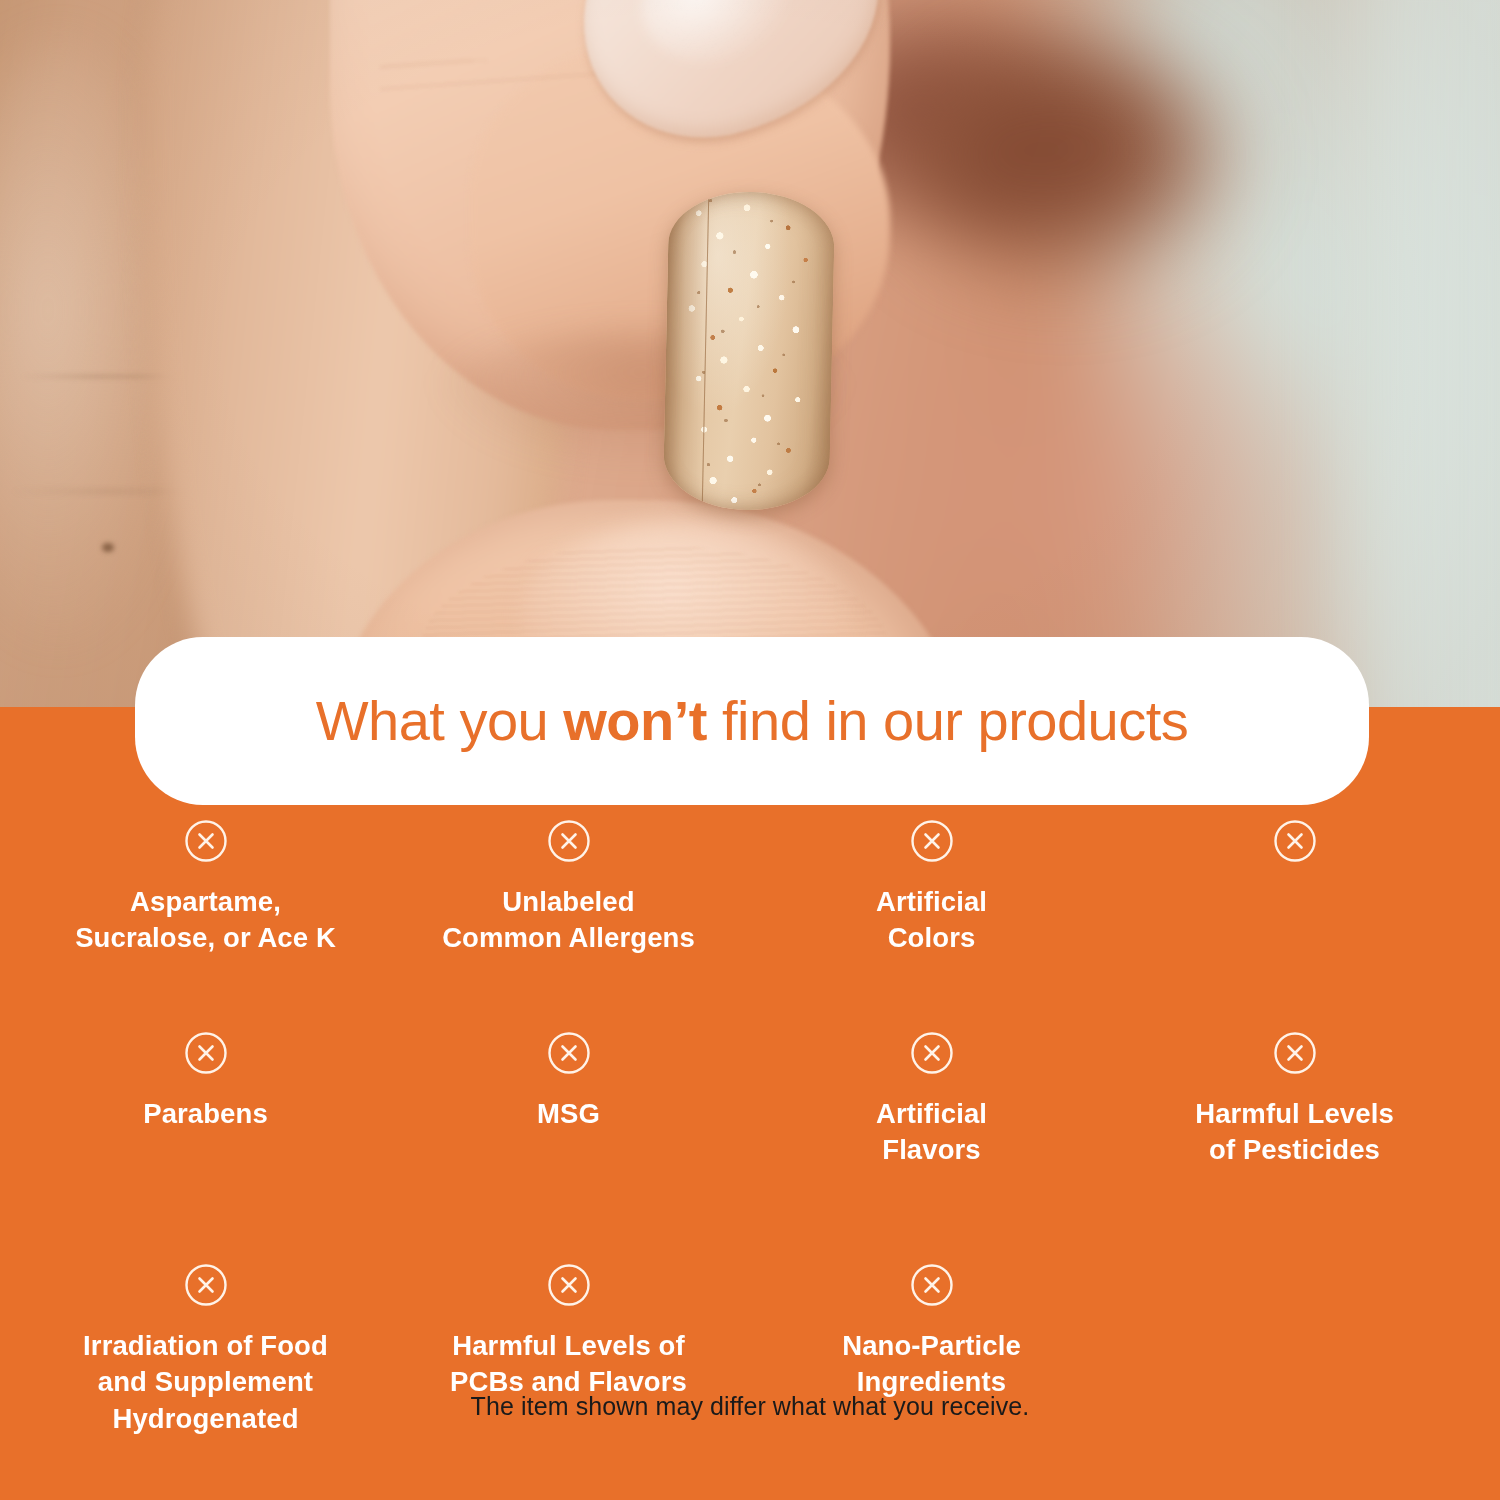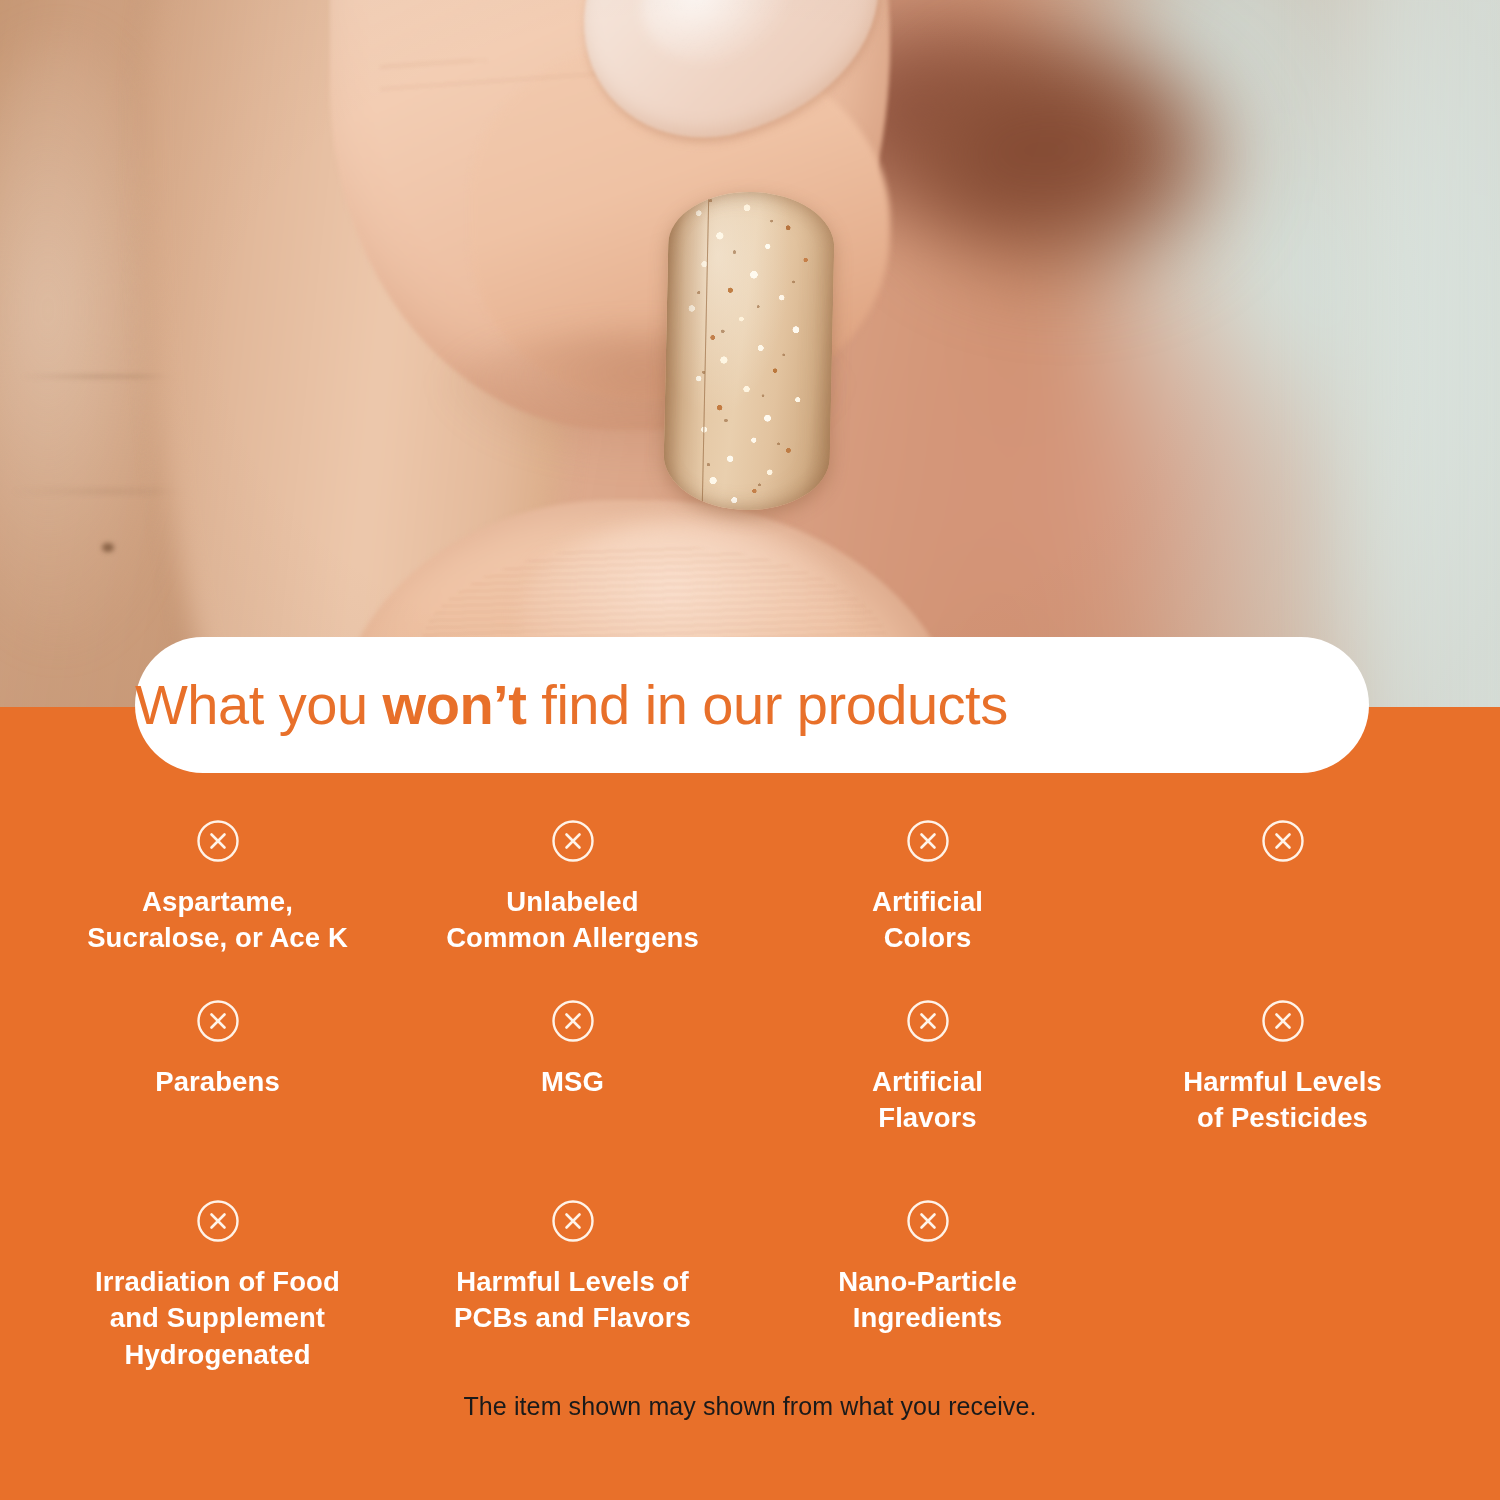--- a/index.html
+++ b/index.html
@@ -299,26 +299,26 @@
     height: 793px;
     background: #E8702A;
   }
 
   
   .title-pill {
     position: absolute;
     left: 135px;
     top: 637px;
     width: 1234px;
-    height: 136px;
+    height: 168px;
     background: #FFFFFF;
     border-radius: 68px;
     display: flex;
     align-items: center;
-    justify-content: flex-start;
+    justify-content: center;
     z-index: 5;
   }
   .title-text {
     font-family: "Liberation Sans", sans-serif;
     font-size: 56px;
     font-weight: 400;
     color: #E8702A;
     letter-spacing: -0.5px;
     white-space: nowrap;
     line-height: 1;
@@ -328,20 +328,21 @@
   
   .grid {
     position: absolute;
     left: 40px;
     top: 818px;
     width: 1420px;
     display: grid;
     grid-template-columns: repeat(4, 1fr);
     row-gap: 0;
     column-gap: 0;
+    gap: 32px;
   }
   .cell {
     display: flex;
     flex-direction: column;
     align-items: center;
     padding: 0 8px;
   }
   .cell.r1 { height: 180px; }
   .cell.r2 { height: 172px; }
   .cell.r3 { height: 200px; }
@@ -540,15 +541,15 @@
           <circle cx="23" cy="23" r="19.5" fill="none" stroke="#FFF3E8" stroke-width="2.4"></circle>
           <path d="M16.5 16.5 L29.5 29.5 M29.5 16.5 L16.5 29.5" fill="none" stroke="#FFF3E8" stroke-width="2.6" stroke-linecap="round"></path>
         </svg>
       </span>
       <span class="cell-label">Nano-Particle
 Ingredients</span>
     </div>
 
   </div>
 
-  <div class="footer">The item shown may shown from what you receive.</div>
+  <div class="footer">The item shown may differ what what you receive.</div>
 
 </div>
 
 </body></html>

